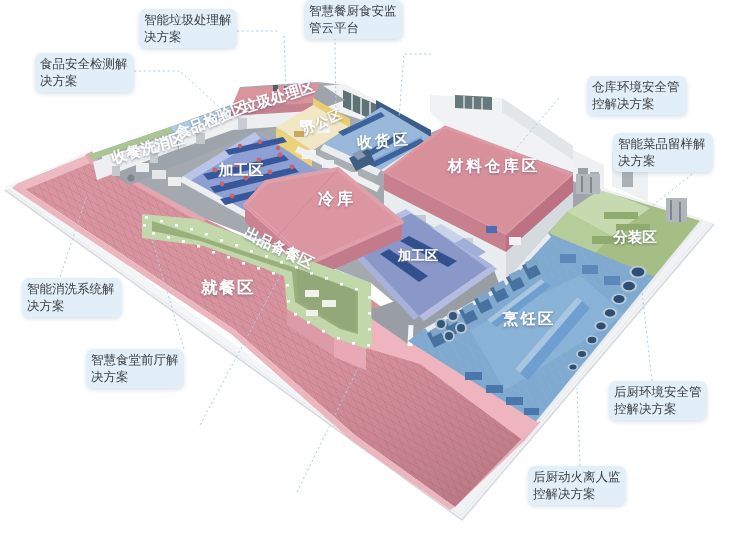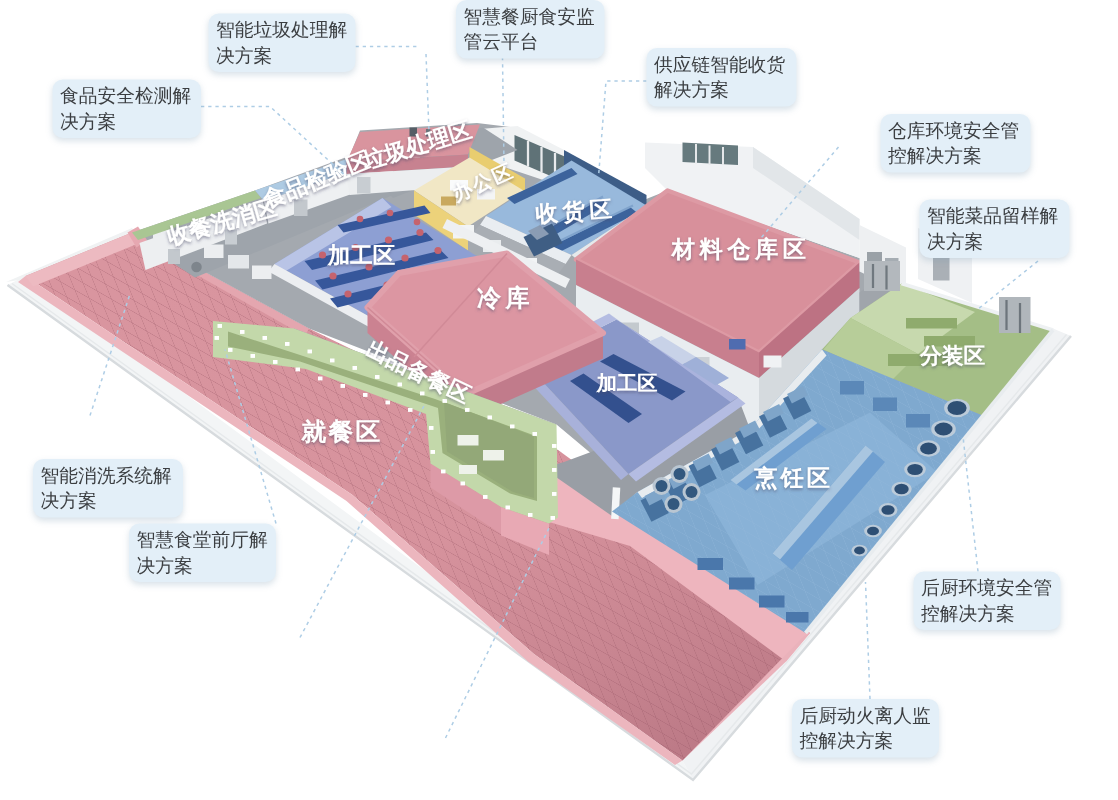--- a/index.html
+++ b/index.html
@@ -366,21 +366,20 @@
   <polyline points="184,349 150,233"></polyline>
   <polyline points="200,425 283,270"></polyline>
   <polyline points="297,492 367,350"></polyline>
   <polyline points="652,381 642,291"></polyline>
   <polyline points="580,466 577,388"></polyline>
 </g>
 </svg>
 
 <div class="co" style="left:139px;top:9px;width:98px;">智能垃圾处理解<br>决方案</div>
 <div class="co" style="left:304px;top:0px;width:99px;">智慧餐厨食安监<br>管云平台</div>
-<div class="co" style="left:431px;top:32px;width:100px;">供应链智能收货<br>解决方案</div>
 <div class="co" style="left:35px;top:53px;width:99px;">食品安全检测解<br>决方案</div>
 <div class="co" style="left:559px;top:76px;width:100px;margin-left:28px;">仓库环境安全管<br>控解决方案</div>
 <div class="co" style="left:613px;top:133px;width:100px;">智能菜品留样解<br>决方案</div>
-<div class="co" style="left:22px;top:278px;width:100px;margin-top:28px;">智能消洗系统解<br>决方案</div>
+<div class="co" style="left:22px;top:278px;width:100px;">智能消洗系统解<br>决方案</div>
 <div class="co" style="left:86px;top:349px;width:98px;">智慧食堂前厅解<br>决方案</div>
 <div class="co" style="left:609px;top:381px;width:98px;">后厨环境安全管<br>控解决方案</div>
 <div class="co" style="left:528px;top:466px;width:98px;">后厨动火离人监<br>控解决方案</div>
 </div>
 
 </body></html>

